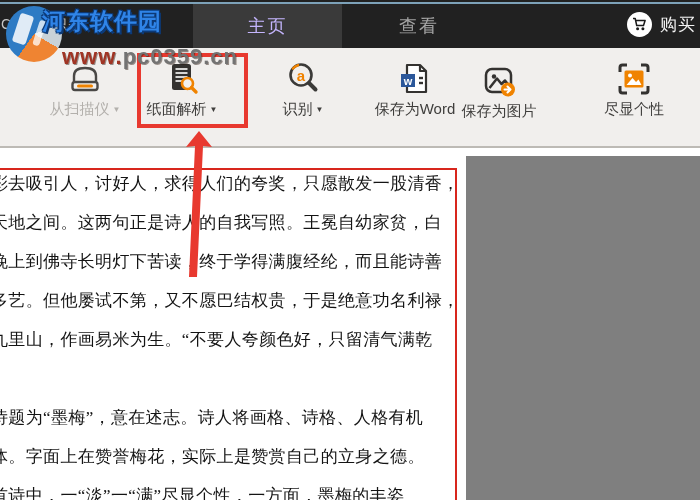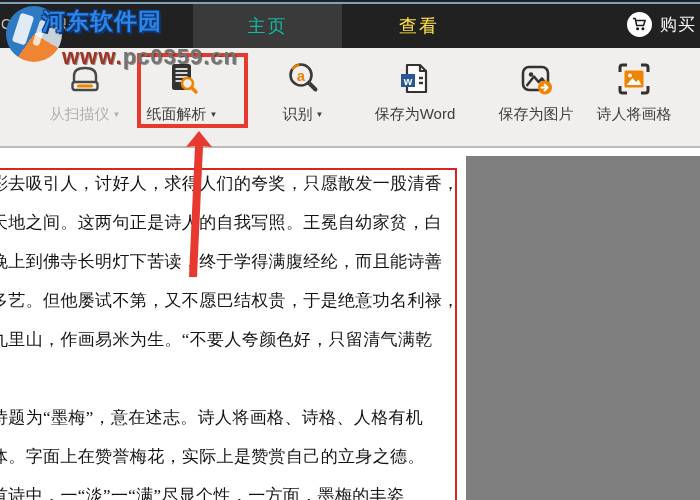--- a/index.html
+++ b/index.html
@@ -4,38 +4,38 @@
 <style>
   * { margin:0; padding:0; box-sizing:border-box; }
   html,body { width:700px; height:500px; overflow:hidden; }
   body { position:relative; font-family:"Liberation Sans", sans-serif; background:#ffffff; }
 
   
   .topbar { position:absolute; left:0; top:0; width:700px; height:48px; background:#212121; }
   .topline { position:absolute; left:0; top:2px; width:700px; height:2px; background:#7da2b9; z-index:5; }
   .win-title { position:absolute; left:-11px; top:16px; font-size:14px; color:#c6c6c6; letter-spacing:1px; white-space:nowrap; }
   .tab { position:absolute; top:3px; height:45px; display:flex; align-items:center; justify-content:center; font-size:18px; letter-spacing:2px; cursor:default; }
-  .tab-home { left:193px; width:149px; background:#3a3a3a; color:#14b8a6; }
-  .tab-view { left:374px; width:90px; color:#fde047; }
+  .tab-home { left:193px; width:149px; background:#3a3a3a; color:#c4b5fd; }
+  .tab-view { left:374px; width:90px; color:#a3a3a3; }
   .buy { position:absolute; right:4px; top:0; height:48px; display:flex; align-items:center; gap:8px; }
   .cart-circle { width:25px; height:25px; border-radius:50%; background:#ffffff; display:flex; align-items:center; justify-content:center; }
   .buy-label { color:#f2f2f2; font-size:17px; letter-spacing:1px; }
 
   
   .toolbar { position:absolute; left:0; top:48px; width:700px; height:100px; background:#f1efed; border-bottom:2px solid #bdbab5; }
   .tbtn { position:absolute; top:8px; height:66px; display:flex; flex-direction:column; align-items:center; background:transparent; border:none; }
   .tbtn .ic { margin-top:5px; }
-  .tlabel { margin-top:5px; font-size:15px; color:#3f3e3c; white-space:nowrap; }
+  .tlabel { font-size:15px; color:#3f3e3c; white-space:nowrap; }
   .tlabel .caret { font-size:8px; vertical-align:2px; margin-left:3px; }
   .disabled .tlabel { color:#b3b0ac; }
   .b0 { left:33px;  width:104px; }
   .b1 { left:132px; width:100px; }
   .b2 { left:253px; width:100px; }
   .b3 { left:359px; width:112px; }
-  .b4 { left:486px; width:100px; }
+  .b4 { left:449px; width:100px;justify-content:center; }
   .b5 { left:584px; width:100px; }
 
   
   .hl-box { position:absolute; left:137px; top:53px; width:111px; height:75px; border:4px solid #e8392f; z-index:30; }
   .anno-arrow { position:absolute; left:0; top:0; width:700px; height:500px; z-index:31; pointer-events:none; }
 
   
   .content { position:absolute; left:0; top:150px; width:700px; height:350px; background:#ffffff; }
   .gray-panel { position:absolute; left:466px; top:6px; width:234px; height:344px; background:#7f7f7f; }
   .page { position:absolute; left:0; top:0; width:466px; height:350px; background:#ffffff; }
@@ -157,21 +157,21 @@
 
   <button class="tbtn b5">
     <span class="ic">
       <svg width="36" height="36" viewBox="0 0 36 36">
         <path d="M4 11 V6.5 Q4 4 6.5 4 H11 M25 4 h4.5 Q32 4 32 6.5 V11 M32 25 v4.5 Q32 32 29.5 32 H25 M11 32 H6.5 Q4 32 4 29.5 V25" fill="none" stroke="#343230" stroke-width="3"></path>
         <rect x="8.5" y="9.5" width="19" height="17" rx="1.5" fill="#f08300"></rect>
         <circle cx="14" cy="14.5" r="2" fill="#ffffff"></circle>
         <path d="M10.5 24 L16.5 17 L20 21 L22.5 18.5 L25.5 24 Z" fill="#ffffff"></path>
       </svg>
     </span>
-    <span class="tlabel">诗人将画格</span>
+    <span class="tlabel">尽显个性</span>
   </button>
 
 </div>
 
 <div class="hl-box"></div>
 
 <div class="content">
   <div class="page">
     <div class="dline l0">彩去吸引人，讨好人，求得人们的夸奖，只愿散发一股清香，</div>
     <div class="dline l1">天地之间。这两句正是诗人的自我写照。王冕自幼家贫，白</div>

